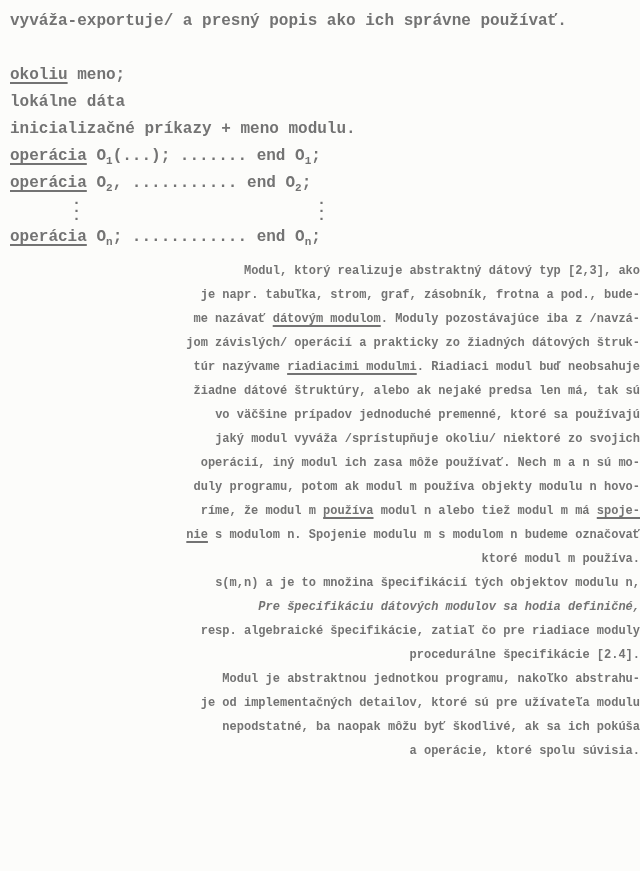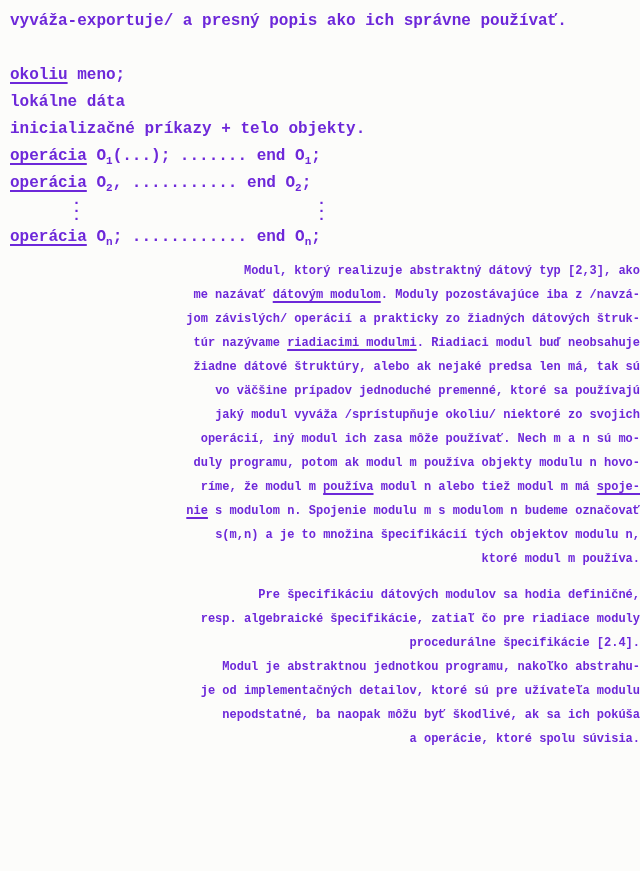--- a/index.html
+++ b/index.html
@@ -22,49 +22,50 @@
   .sub{font-size:11px;vertical-align:-4px;letter-spacing:0;}
   .vd{
     position:absolute;top:0px;
     line-height:8px;font-size:15px;
     white-space:pre;display:inline-block;
   }
 </style>
 </head>
 <body>
 
-<div class="page" style="background: rgb(252, 252, 250); color: #6d28d9;">
+<div class="page" style="background: rgb(252, 252, 250); color: #737373;">
   <div id="doc">
       <div class="line code"><span>vyváža-exportuje/ a presný popis ako ich správne používať.</span></div>
       <div class="line code"></div>
       <div class="line code"><span class="u">okoliu</span><span> meno;</span></div>
       <div class="line code"><span>lokálne dáta</span></div>
-      <div class="line code"><span>inicializačné príkazy + telo objekty.</span></div>
+      <div class="line code"><span>inicializačné príkazy + meno modulu.</span></div>
       <div class="line code"><span class="u">operácia</span><span> O</span><span class="sub">1</span><span>(...); ....... end O</span><span class="sub">1</span><span>;</span></div>
       <div class="line code"><span class="u">operácia</span><span> O</span><span class="sub">2</span><span>, ........... end O</span><span class="sub">2</span><span>;</span></div>
       <div class="line code"><span class="vd" style="left: 62px;">.
 .
 .</span><span class="vd" style="left: 307px;">.
 .
 .</span></div>
       <div class="line code"><span class="u">operácia</span><span> O</span><span class="sub">n</span><span>; ............ end O</span><span class="sub">n</span><span>;</span></div>
       <div class="line para" style="margin-top: 8px;"><span>     Modul, ktorý realizuje abstraktný dátový typ [2,3], ako</span></div>
+      <div class="line para"><span>je napr. tabuľka, strom, graf, zásobník, frotna a pod., bude-</span></div>
       <div class="line para"><span>me nazávať </span><span class="u">dátovým modulom</span><span>. Moduly pozostávajúce iba z /navzá-</span></div>
       <div class="line para"><span>jom závislých/ operácií a prakticky zo žiadných dátových štruk-</span></div>
       <div class="line para"><span>túr nazývame </span><span class="u">riadiacimi modulmi</span><span>. Riadiaci modul buď neobsahuje</span></div>
       <div class="line para"><span>žiadne dátové štruktúry, alebo ak nejaké predsa len má, tak sú</span></div>
       <div class="line para"><span>vo väčšine prípadov jednoduché premenné, ktoré sa používajú</span></div>
       <div class="line para"><span>jaký modul vyváža /sprístupňuje okoliu/ niektoré zo svojich</span></div>
       <div class="line para"><span>operácií, iný modul ich zasa môže používať. Nech m a n sú mo-</span></div>
       <div class="line para"><span>duly programu, potom ak modul m používa objekty modulu n hovo-</span></div>
       <div class="line para"><span>ríme, že modul m </span><span class="u">používa</span><span> modul n alebo tiež modul m má </span><span class="u">spoje-</span></div>
       <div class="line para"><span class="u">nie</span><span> s modulom n. Spojenie modulu m s modulom n budeme označovať</span></div>
+      <div class="line para"><span>ktoré modul m používa.</span></div>
       <div class="line para"><span>s(m,n) a je to množina špecifikácií tých objektov modulu n,</span></div>
-      <div class="line para"><span>ktoré modul m používa.</span></div>
-      <div class="line para" style="margin-top: 12px;"><span>     Pre špecifikáciu dátových modulov sa hodia definičné,</span></div>
+      <div class="line para" style=" font-style: italic;"><span>     Pre špecifikáciu dátových modulov sa hodia definičné,</span></div>
       <div class="line para"><span>resp. algebraické špecifikácie, zatiaľ čo pre riadiace moduly</span></div>
       <div class="line para"><span>procedurálne špecifikácie [2.4].</span></div>
       <div class="line para" style=""><span>     Modul je abstraktnou jednotkou programu, nakoľko abstrahu-</span></div>
       <div class="line para"><span>je od implementačných detailov, ktoré sú pre užívateľa modulu</span></div>
       <div class="line para"><span>nepodstatné, ba naopak môžu byť škodlivé, ak sa ich pokúša</span></div>
       <div class="line para"><span>a operácie, ktoré spolu súvisia.</span></div>
     </div>
 </div>
 
 </body></html>

